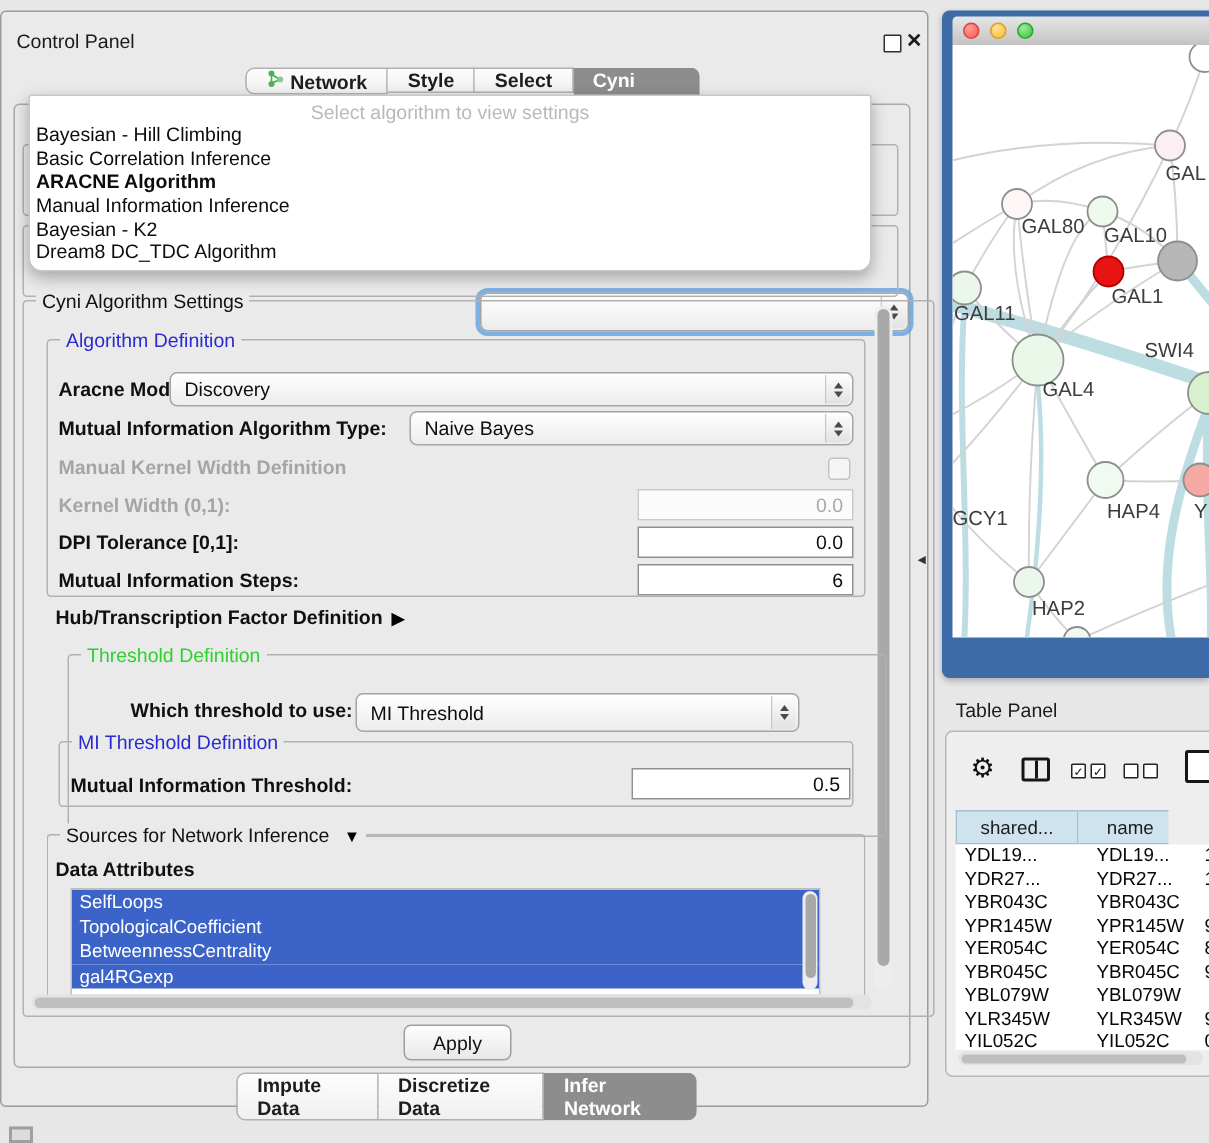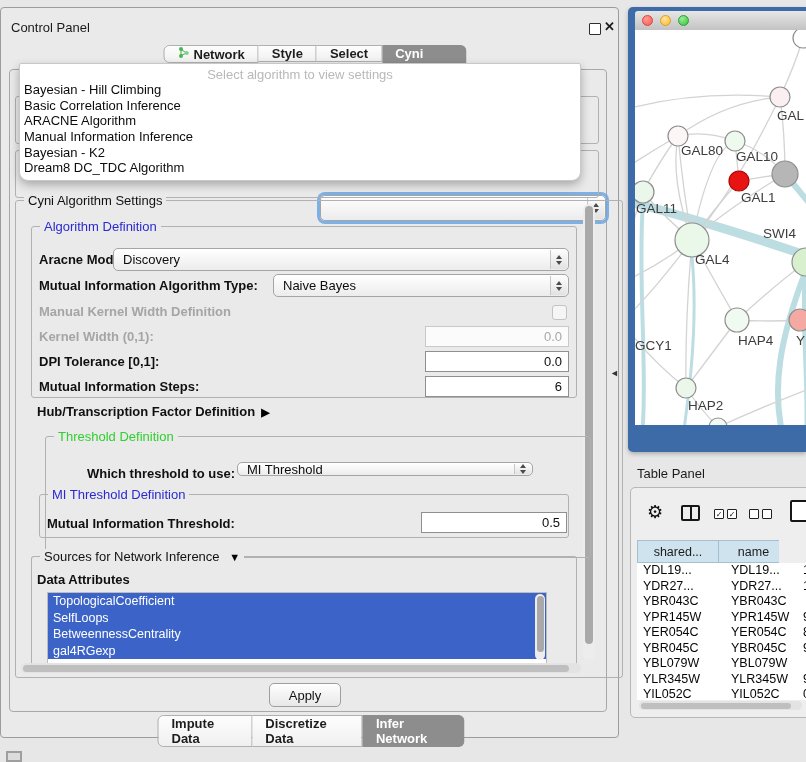--- a/index.html
+++ b/index.html
@@ -35,21 +35,21 @@
   
   #boxA{left:14px;top:88px;width:584px;height:48px}
   #boxB{left:14px;top:142px;width:584px;height:48px}
   #comboA{left:304px;top:98px;width:286px;height:26px;box-shadow:0 0 0 3px rgba(106,166,227,.85)}
 
   
   #algo-dropdown{left:18px;top:55px;width:562px;height:118px;background:#fff;border:1px solid #c8c8c8;
                  border-radius:2px 2px 9px 9px;box-shadow:0 4px 10px rgba(0,0,0,.28);z-index:6;box-sizing:border-box}
   #algo-placeholder{text-align:center;font-size:13px;color:#b9b9b9;margin-top:3px}
   .ditem{height:15.7px;line-height:15.7px;padding-left:4px;font-size:13px;color:#0c0c0c;white-space:nowrap}
-  .ditem.dsel{font-weight:normal}
+  .ditem.dsel{font-weight:bold}
 
   
   .combo{position:absolute;background:linear-gradient(#ffffff,#ececec);border:1px solid #a5a5a5;border-radius:5px;
          font-size:13px;display:flex;align-items:center;padding-left:9px;box-sizing:border-box;color:#0d0d0d}
   .stepper{position:absolute;right:1px;top:1px;bottom:1px;width:16px;border-left:1px solid #c6c6c6;
            display:flex;flex-direction:column;align-items:center;justify-content:center;gap:2px;
            background:linear-gradient(#fdfdfd,#e2e2e2);border-radius:0 4px 4px 0}
   .arr-up{width:0;height:0;border-left:3.5px solid transparent;border-right:3.5px solid transparent;border-bottom:4.5px solid #4a4a4a}
   .arr-dn{width:0;height:0;border-left:3.5px solid transparent;border-right:3.5px solid transparent;border-top:4.5px solid #4a4a4a}
   .fld{position:absolute;background:#fff;border:1px solid #8f8f8f;font-size:13px;box-sizing:border-box;
@@ -201,40 +201,40 @@
   <div class="fld" style="left:424px;top:368px;width:144px;height:21px">6</div>
 
   <div class="lbl" style="left:36px;top:396px">
     <span>Hub/Transcription Factor Definition</span><span class="expicon">▶</span>
   </div>
 
   <div class="grp" style="left:44px;top:428px;width:546px;height:122px">
     <span class="gtitle green">Threshold Definition</span>
   </div>
   <div class="lbl" style="left:86px;top:458px">Which threshold to use:</div>
-  <div class="combo" style="left:236px;top:454px;width:296px;height:14px">
+  <div class="combo" style="left:236px;top:454px;width:296px;height:26px">
     <span>MI Threshold</span>
     <span class="stepper">
         <i class="arr-up"></i>
         <i class="arr-dn"></i>
       </span>
   </div>
   <div class="grp" style="left:38px;top:486px;width:530px;height:44px">
     <span class="gtitle blue">MI Threshold Definition</span>
   </div>
   <div class="lbl" style="left:46px;top:508px">Mutual Information Threshold:</div>
   <div class="fld" style="left:420px;top:504px;width:146px;height:21px">0.5</div>
 
   <div class="grp" style="left:30px;top:548px;width:546px;height:110px;border-bottom:none;border-radius:3px 3px 0 0">
     <span class="gtitle"><span>Sources for Network Inference</span> <span class="expicon">▼</span></span>
   </div>
   <div class="lbl" style="left:36px;top:564px">Data Attributes</div>
   <div class="abs" id="attr-list">
+      <div class="aitem" style="background: rgb(60, 100, 200);">SelfLoops</div>
       <div class="aitem" style="background: rgb(60, 100, 200);">TopologicalCoefficient</div>
-      <div class="aitem" style="background: rgb(60, 100, 200);">SelfLoops</div>
       <div class="aitem" style="background: rgb(60, 100, 200);">BetweennessCentrality</div>
       <div class="aitem" style="background: rgb(60, 100, 200);">gal4RGexp</div>
     </div>
   <div class="vtrack" style="left:534px;top:586px;width:10px;height:66px">
     <div class="vthumb" style="left:1.5px;top:2px;width:7px;height:56px"></div>
   </div>
   <div class="htrack" style="left:20px;top:655px;width:560px;height:10px">
     <div class="hthumb" style="left:2px;top:1.5px;width:546px;height:7px"></div>
   </div>
 

